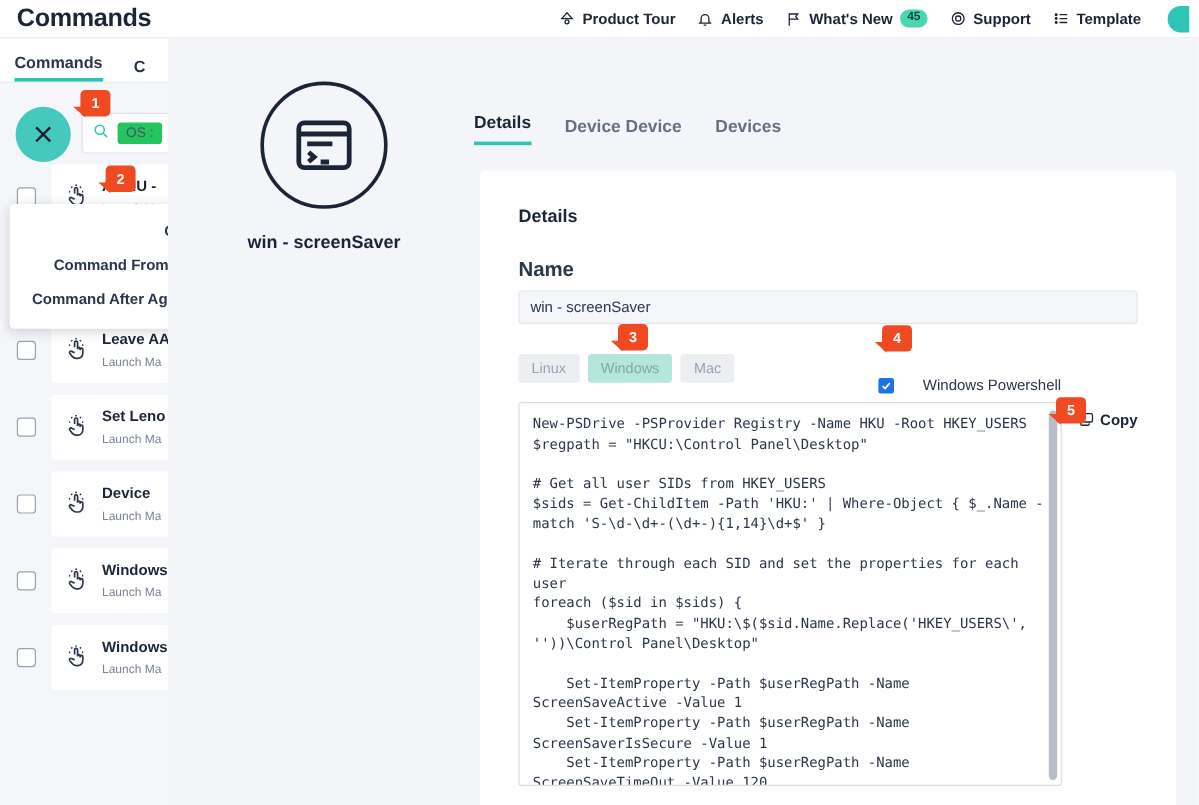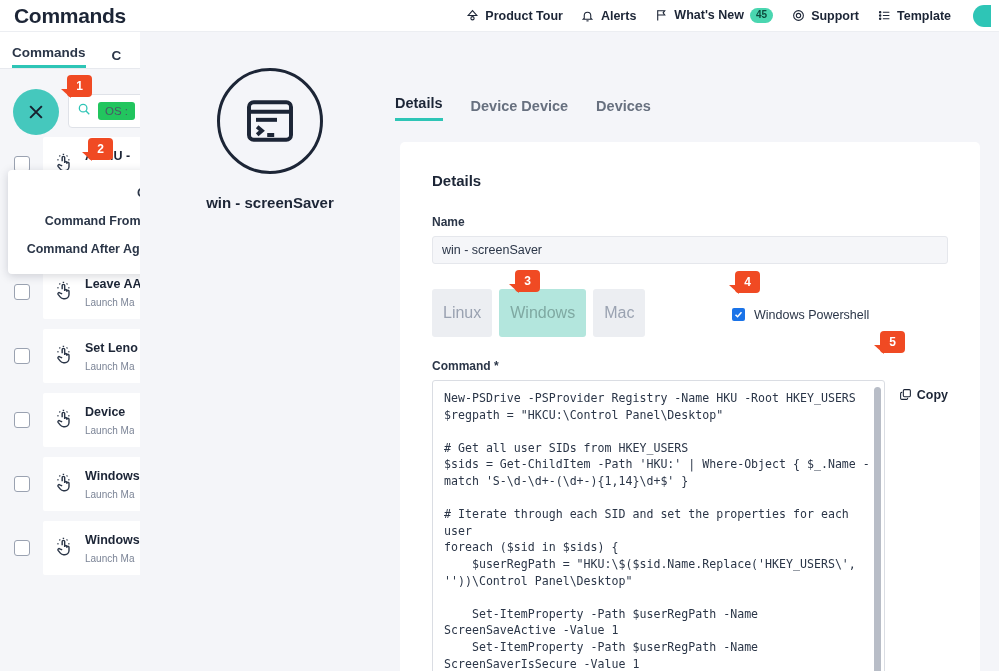--- a/index.html
+++ b/index.html
@@ -27,21 +27,21 @@
     color: #1c2536;
     margin-left: 14px;
   }
   .topnav {
     margin-left: auto;
     display: flex; align-items: center;
     gap: 18px;
     padding-right: 8px;
   }
   .topnav-item {
-    display: flex; gap: 6px;
+    display: flex; align-items: center; gap: 6px;
     font-size: 12.5px; font-weight: bold;
     color: #1c2536;
     cursor: pointer;
     white-space: nowrap;
   }
   .topnav-icon { display: inline-flex; width: 14px; height: 14px; align-items: center; justify-content: center; }
   .badge-count {
     background: #4ad6b0; color: #0d4a3e;
     font-size: 10px; font-weight: bold;
     border-radius: 9px;
@@ -220,51 +220,51 @@
     background: #ffffff;
     border-radius: 5px 5px 0 0;
   }
   .panel-inner { padding: 30px 32px 0 32px; }
   .panel-h {
     font-size: 15px; font-weight: bold;
     color: #1c2536;
     margin-bottom: 26px;
   }
   .field-label {
-    font-size: 12px; font-weight: bold;
+    font-size: 17px; font-weight: bold;
     color: #2b3648;
     margin-bottom: 7px;
   }
   .text-input {
     width: 100%; height: 28px;
     background: #f5f6f9;
     border: 1px solid #e5e7ec;
     border-radius: 3px;
     font-size: 12.5px;
     color: #2b3648;
     padding: 0 9px;
     display: flex; align-items: center;
   }
   .type-row {
     margin-top: 18px;
     display: flex; align-items: flex-start;
   }
   .type-left { width: 300px; }
   .seg { display: flex; gap: 7px; margin-top: 7px; }
   .seg-btn {
-    font-size: 16px;
+    font-size: 12px;
     border-radius: 3px;
-    padding: 15px 11px;
+    padding: 5px 11px;
     background: #eceef2;
     color: #9aa2b1;
     cursor: pointer;
   }
   .seg-btn.on { background: #b3e6dd; color: #7fa9a2; }
   .chk-wrap {
-    display: flex; align-items: flex-start; gap: 9px;
+    display: flex; align-items: flex-end; gap: 24px;
     margin-top: 26px;
   }
   .chk {
     width: 13px; height: 13px;
     background: #1a73e8;
     border-radius: 2px;
     display: flex; align-items: center; justify-content: center;
     cursor: pointer;
   }
   .chk-lbl { font-size: 12.5px; color: #2b3648; }
@@ -442,21 +442,20 @@
         <div class="chk-wrap">
           <span class="chk">
             <svg width="9" height="9" viewBox="0 0 24 24" fill="none" stroke="#ffffff" stroke-width="4">
               <path d="M4 12.5l5.5 5.5L20 6"></path>
             </svg>
           </span>
           <span class="chk-lbl">Windows Powershell</span>
         </div>
       </div>
 
-      <div class="cmd-label-row">Command *</div>
 
       <div class="code-wrap">
         <div class="code-box">
           <pre class="code-pre">New-PSDrive -PSProvider Registry -Name HKU -Root HKEY_USERS
 $regpath = "HKCU:\Control Panel\Desktop"
 
 # Get all user SIDs from HKEY_USERS
 $sids = Get-ChildItem -Path 'HKU:' | Where-Object { $_.Name -match 'S-\d-\d+-(\d+-){1,14}\d+$' }
 
 # Iterate through each SID and set the properties for each user

